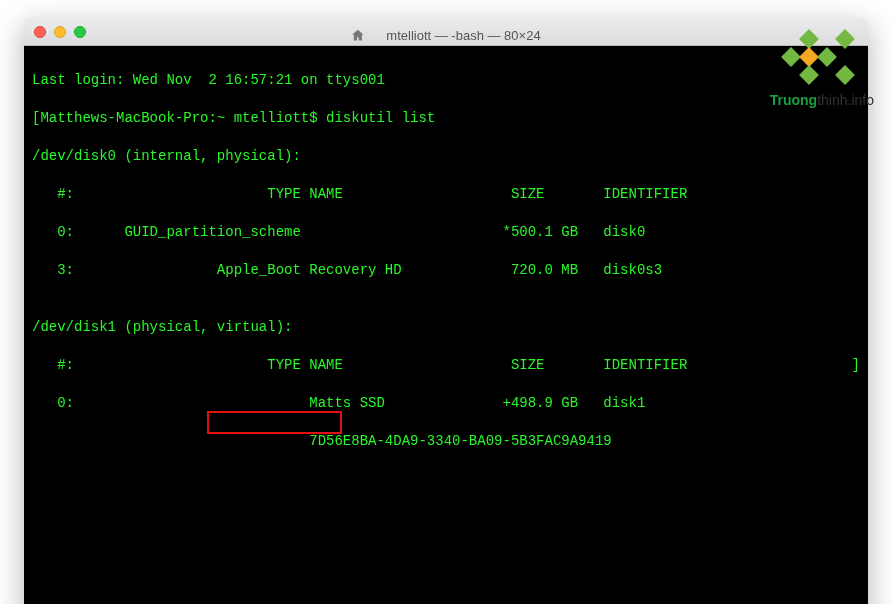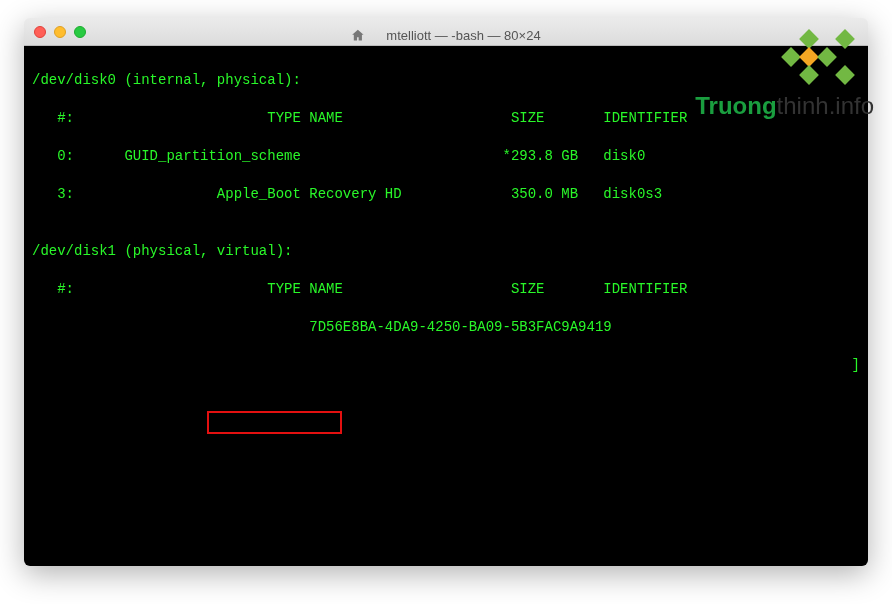--- a/index.html
+++ b/index.html
@@ -34,21 +34,21 @@
       transform: rotate(45deg);
     }
     .watermark-squares .row {
       display: block;
       line-height: 10px;
     }
     .sq.g { background: #72b843; }
     .sq.o { background: #f5a623; }
     .sq.e { background: transparent; }
     .watermark-text {
-      font-size: 24px;
+      font-size: 14px;
       font-weight: bold;
     }
     .watermark-text .t1 { color: #1a9e3f; }
     .watermark-text .t2 { color: #333; font-weight: normal; }
     .window {
       position: absolute;
       top: 18px;
       left: 24px;
       width: 844px;
       background: #f0f0f0;
@@ -141,28 +141,31 @@
     <div class="title">
       <span class="home-icon">
         <svg viewBox="0 0 16 16" width="13" height="13">
             <path fill="#777" d="M8 1L1 7h2v7h4V10h2v4h4V7h2L8 1z"></path>
           </svg>
       </span>
       <span>mtelliott — -bash — 80×24</span>
     </div>
   </div>
   <div class="terminal-body">
+<div class="terminal-line">Last login: Wed Nov  2 16:57:21 on ttys001</div>
+<div class="terminal-line">[Matthews-MacBook-Pro:~ mtelliott$ diskutil list</div>
 <div class="terminal-line">/dev/disk0 (internal, physical):</div>
 <div class="terminal-line">   #:                       TYPE NAME                    SIZE       IDENTIFIER</div>
-<div class="terminal-line">   0:      GUID_partition_scheme                        *293.8 GB   disk0</div>
-<div class="terminal-line">   3:                 Apple_Boot Recovery HD             350.0 MB   disk0s3</div>
+<div class="terminal-line">   0:      GUID_partition_scheme                        *500.1 GB   disk0</div>
+<div class="terminal-line">   3:                 Apple_Boot Recovery HD             720.0 MB   disk0s3</div>
 <div class="terminal-line"></div>
 <div class="terminal-line">/dev/disk1 (physical, virtual):</div>
 <div class="terminal-line">   #:                       TYPE NAME                    SIZE       IDENTIFIER</div>
-<div class="terminal-line">                                 7D56E8BA-4DA9-4250-BA09-5B3FAC9A9419</div>
+<div class="terminal-line">   0:                            Matts SSD              +498.9 GB   disk1</div>
+<div class="terminal-line">                                 7D56E8BA-4DA9-3340-BA09-5B3FAC9A9419</div>
 <div class="terminal-line"></div>
 
 
 
 
 
     <div class="highlight-box" style="top:365px;left:183px;width:135px;height:23px;"></div>
     <span class="right-bracket" style="top:310px; right:8px;">]</span>
   </div>
 </div>

